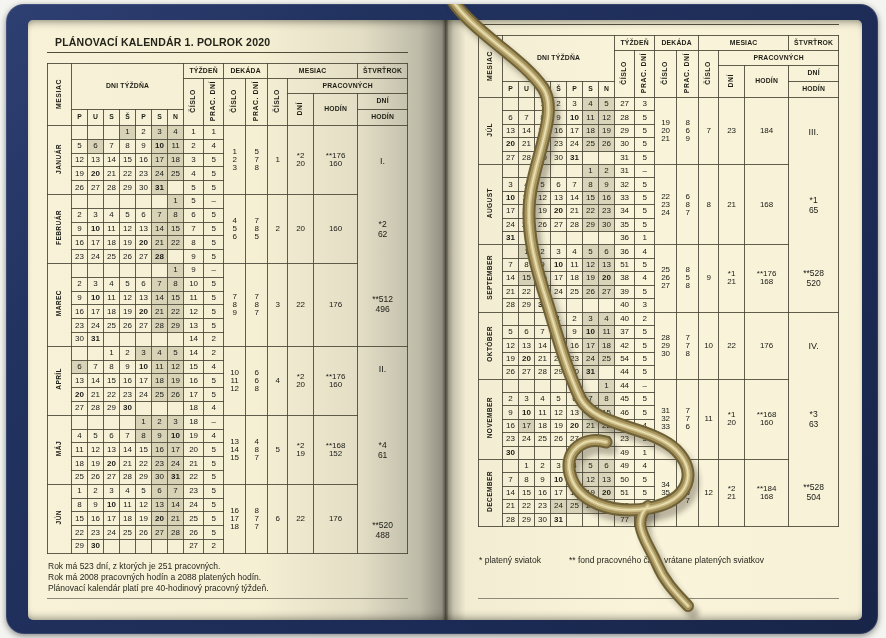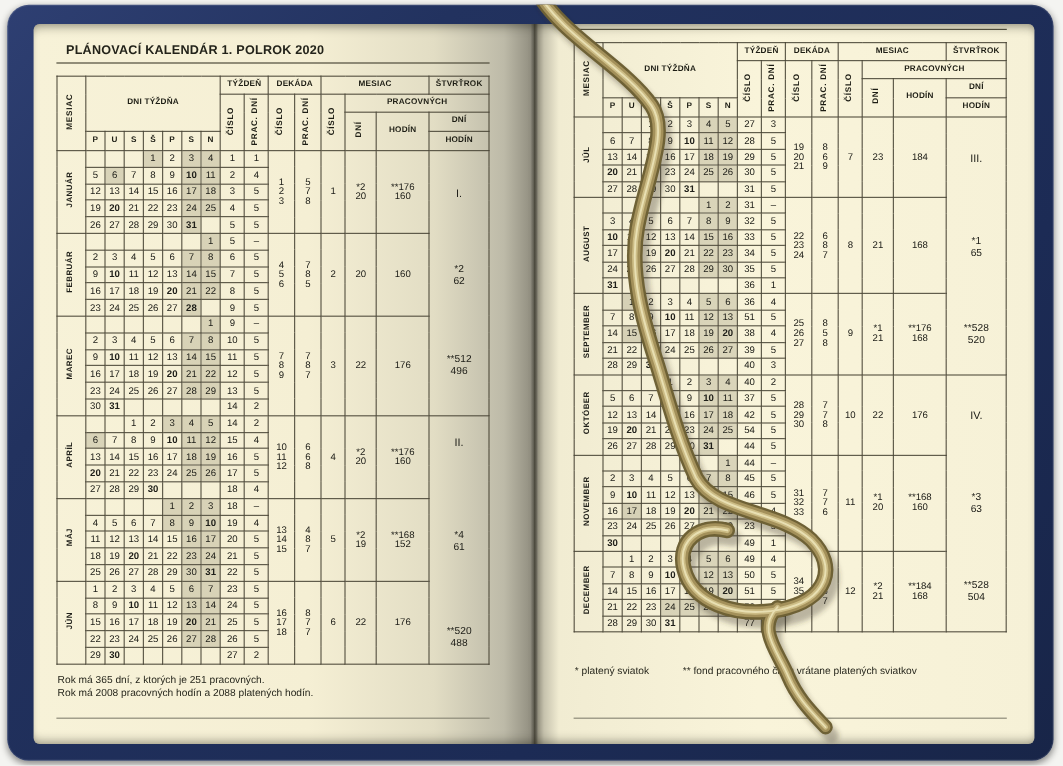--- a/index.html
+++ b/index.html
@@ -624,22 +624,23 @@
               <td class="day"></td>
               <td class="day"></td>
               <td class="day"></td>
               <td class="day"></td>
               <td class="wk">27</td>
               <td class="wk">2</td>
             </tr>
           </tbody>
         </table>
         <div class="footnotes">
-          <div class="foot-line">Rok má 365 dní, z ktorých je 251 pracovných.</div>
+          <div class="foot-line">Rok má 523 dní, z ktorých je 251 pracovných.</div>
           <div class="foot-line">Rok má 2008 pracovných hodín a 2088 platených hodín.</div>
+          <div class="foot-line">Plánovací kalendár platí pre 40-hodinový pracovný týždeň.</div>
         </div>
       </div>
       <div class="bottom-rule"></div>
     </div>
   <div class="page page-right">
       <div class="content">
         <div class="title-rule"></div>
         <table class="cal">
           <colgroup>
             <col style="width: 24px;">

